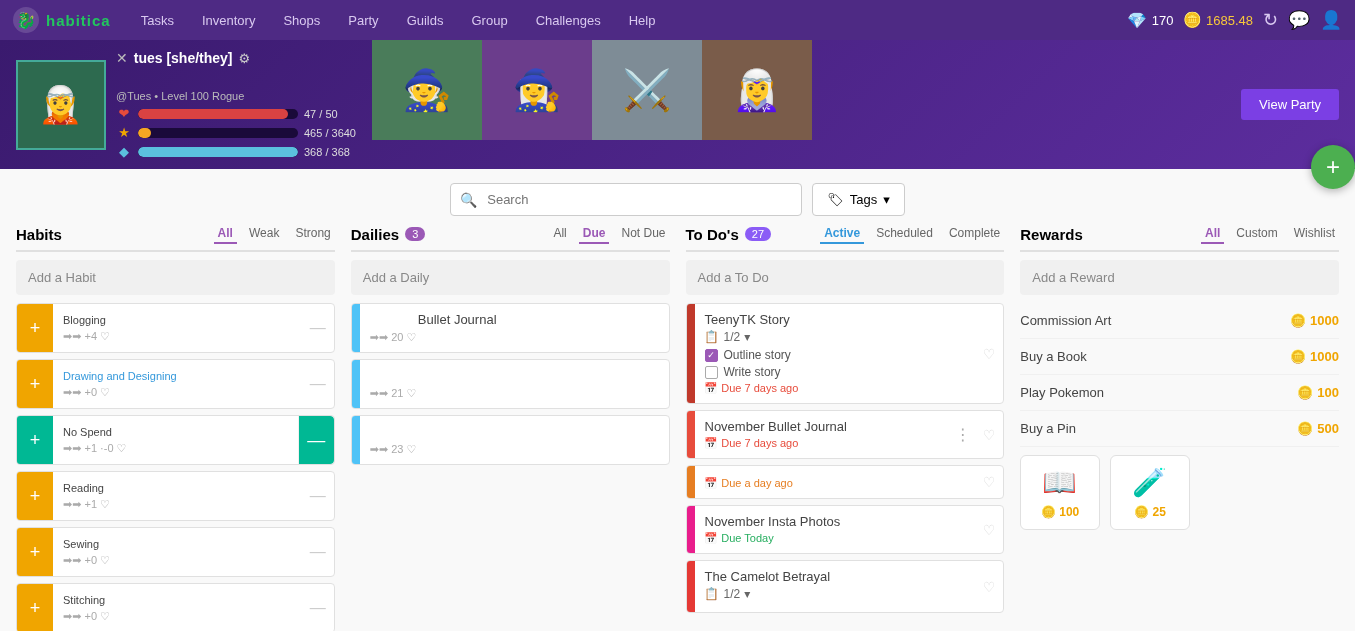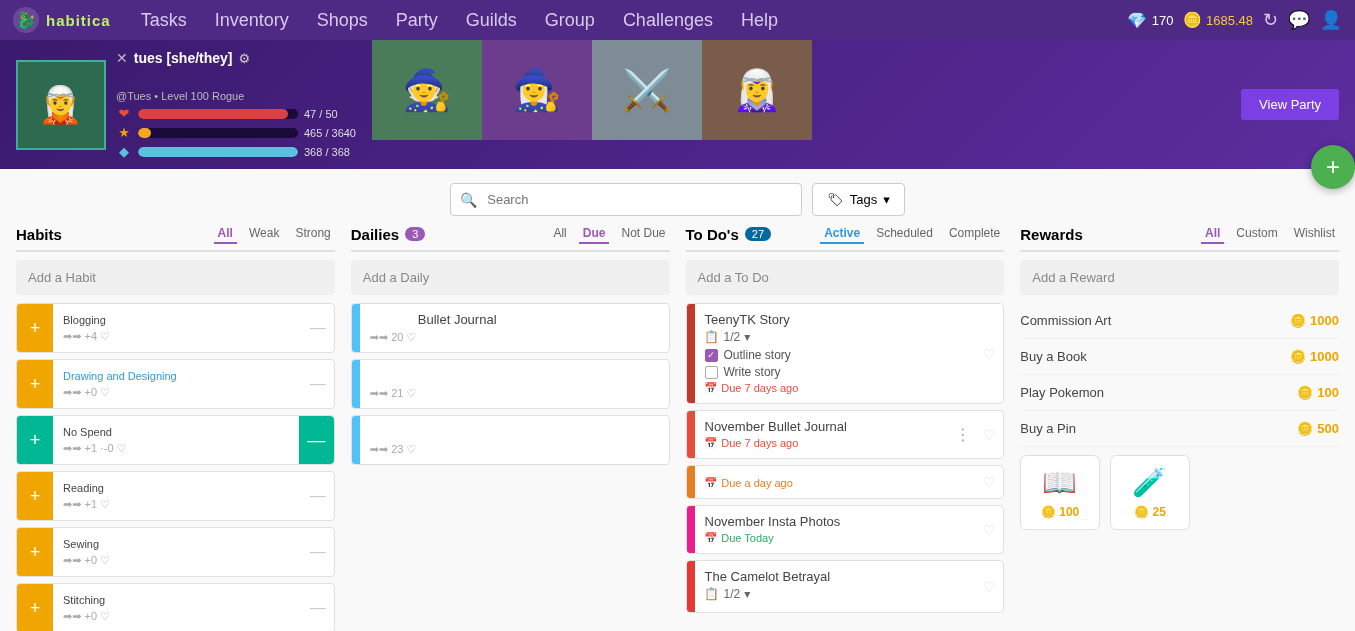--- a/index.html
+++ b/index.html
@@ -17,21 +17,21 @@
     }
     .nav-logo {
       display: flex; align-items: center; gap: 6px; margin-right: 16px;
     }
     .nav-logo-icon {
       width: 28px; height: 28px;
     }
     .nav-links { display: flex; gap: 0; flex: 1; }
     .nav-link {
       color: #d9c9f0; padding: 0 14px; height: 36px; display: flex; align-items: center;
-      font-size: 18px; cursor: pointer; transition: background 0.2s;
+      font-size: 13px; cursor: pointer; transition: background 0.2s;
     }
     .nav-right {
       display: flex; align-items: center; gap: 10px; margin-left: auto;
     }
     .gem-count { display: flex; align-items: center; gap: 4px; color: white; font-size: 13px; }
     .gold-count { display: flex; align-items: center; gap: 4px; color: #f8c73a; font-size: 13px; }
     .nav-icon-btn { color: #d9c9f0; font-size: 18px; cursor: pointer; }
 
     
     .party-banner {
@@ -112,21 +112,21 @@
       flex: 1; padding: 0 6px; min-width: 0;
     }
     .column-header {
       display: flex; align-items: center; gap: 6px; margin-bottom: 8px;
       border-bottom: 2px solid #e0e0e0; padding-bottom: 6px;
     }
     .column-title { font-weight: bold; font-size: 15px; }
     .column-badge {
       background: #9b59b6; color: white; border-radius: 10px; padding: 1px 7px; font-size: 11px;
     }
-    .column-badge.blue { background: #0369a1; }
+    .column-badge.blue { background: #8b5cf6; }
     .col-filters { margin-left: auto; display: flex; gap: 8px; }
     .col-filter {
       font-size: 12px; color: #666; cursor: pointer; padding: 2px 4px;
     }
     .col-filter.active { color: #9b59b6; font-weight: bold; border-bottom: 2px solid #9b59b6; }
     .col-filter.active.blue { color: #3498db; border-bottom-color: #3498db; }
 
     
     .add-item-row {
       background: #f0f0f0; border-radius: 4px; padding: 10px 12px;
@@ -226,21 +226,21 @@
   </style>
 </head>
 <body>
 
 <nav class="top-nav">
   <div class="nav-logo">
     <svg class="nav-logo-icon" viewBox="0 0 28 28">
       <circle cx="14" cy="14" r="13" fill="#fff" opacity="0.15"></circle>
       <text x="14" y="20" text-anchor="middle" font-size="16" fill="white">🐉</text>
     </svg>
-    <span style="font-weight:bold;font-size:15px;color:#bef264;letter-spacing:1px;">habitica</span>
+    <span style="font-weight:bold;font-size:15px;color:#22c55e;letter-spacing:1px;">habitica</span>
   </div>
   <div class="nav-links">
     <span class="nav-link">Tasks</span>
     <span class="nav-link">Inventory</span>
     <span class="nav-link">Shops</span>
     <span class="nav-link">Party</span>
     <span class="nav-link">Guilds</span>
     <span class="nav-link">Group</span>
     <span class="nav-link">Challenges</span>
     <span class="nav-link">Help</span>

